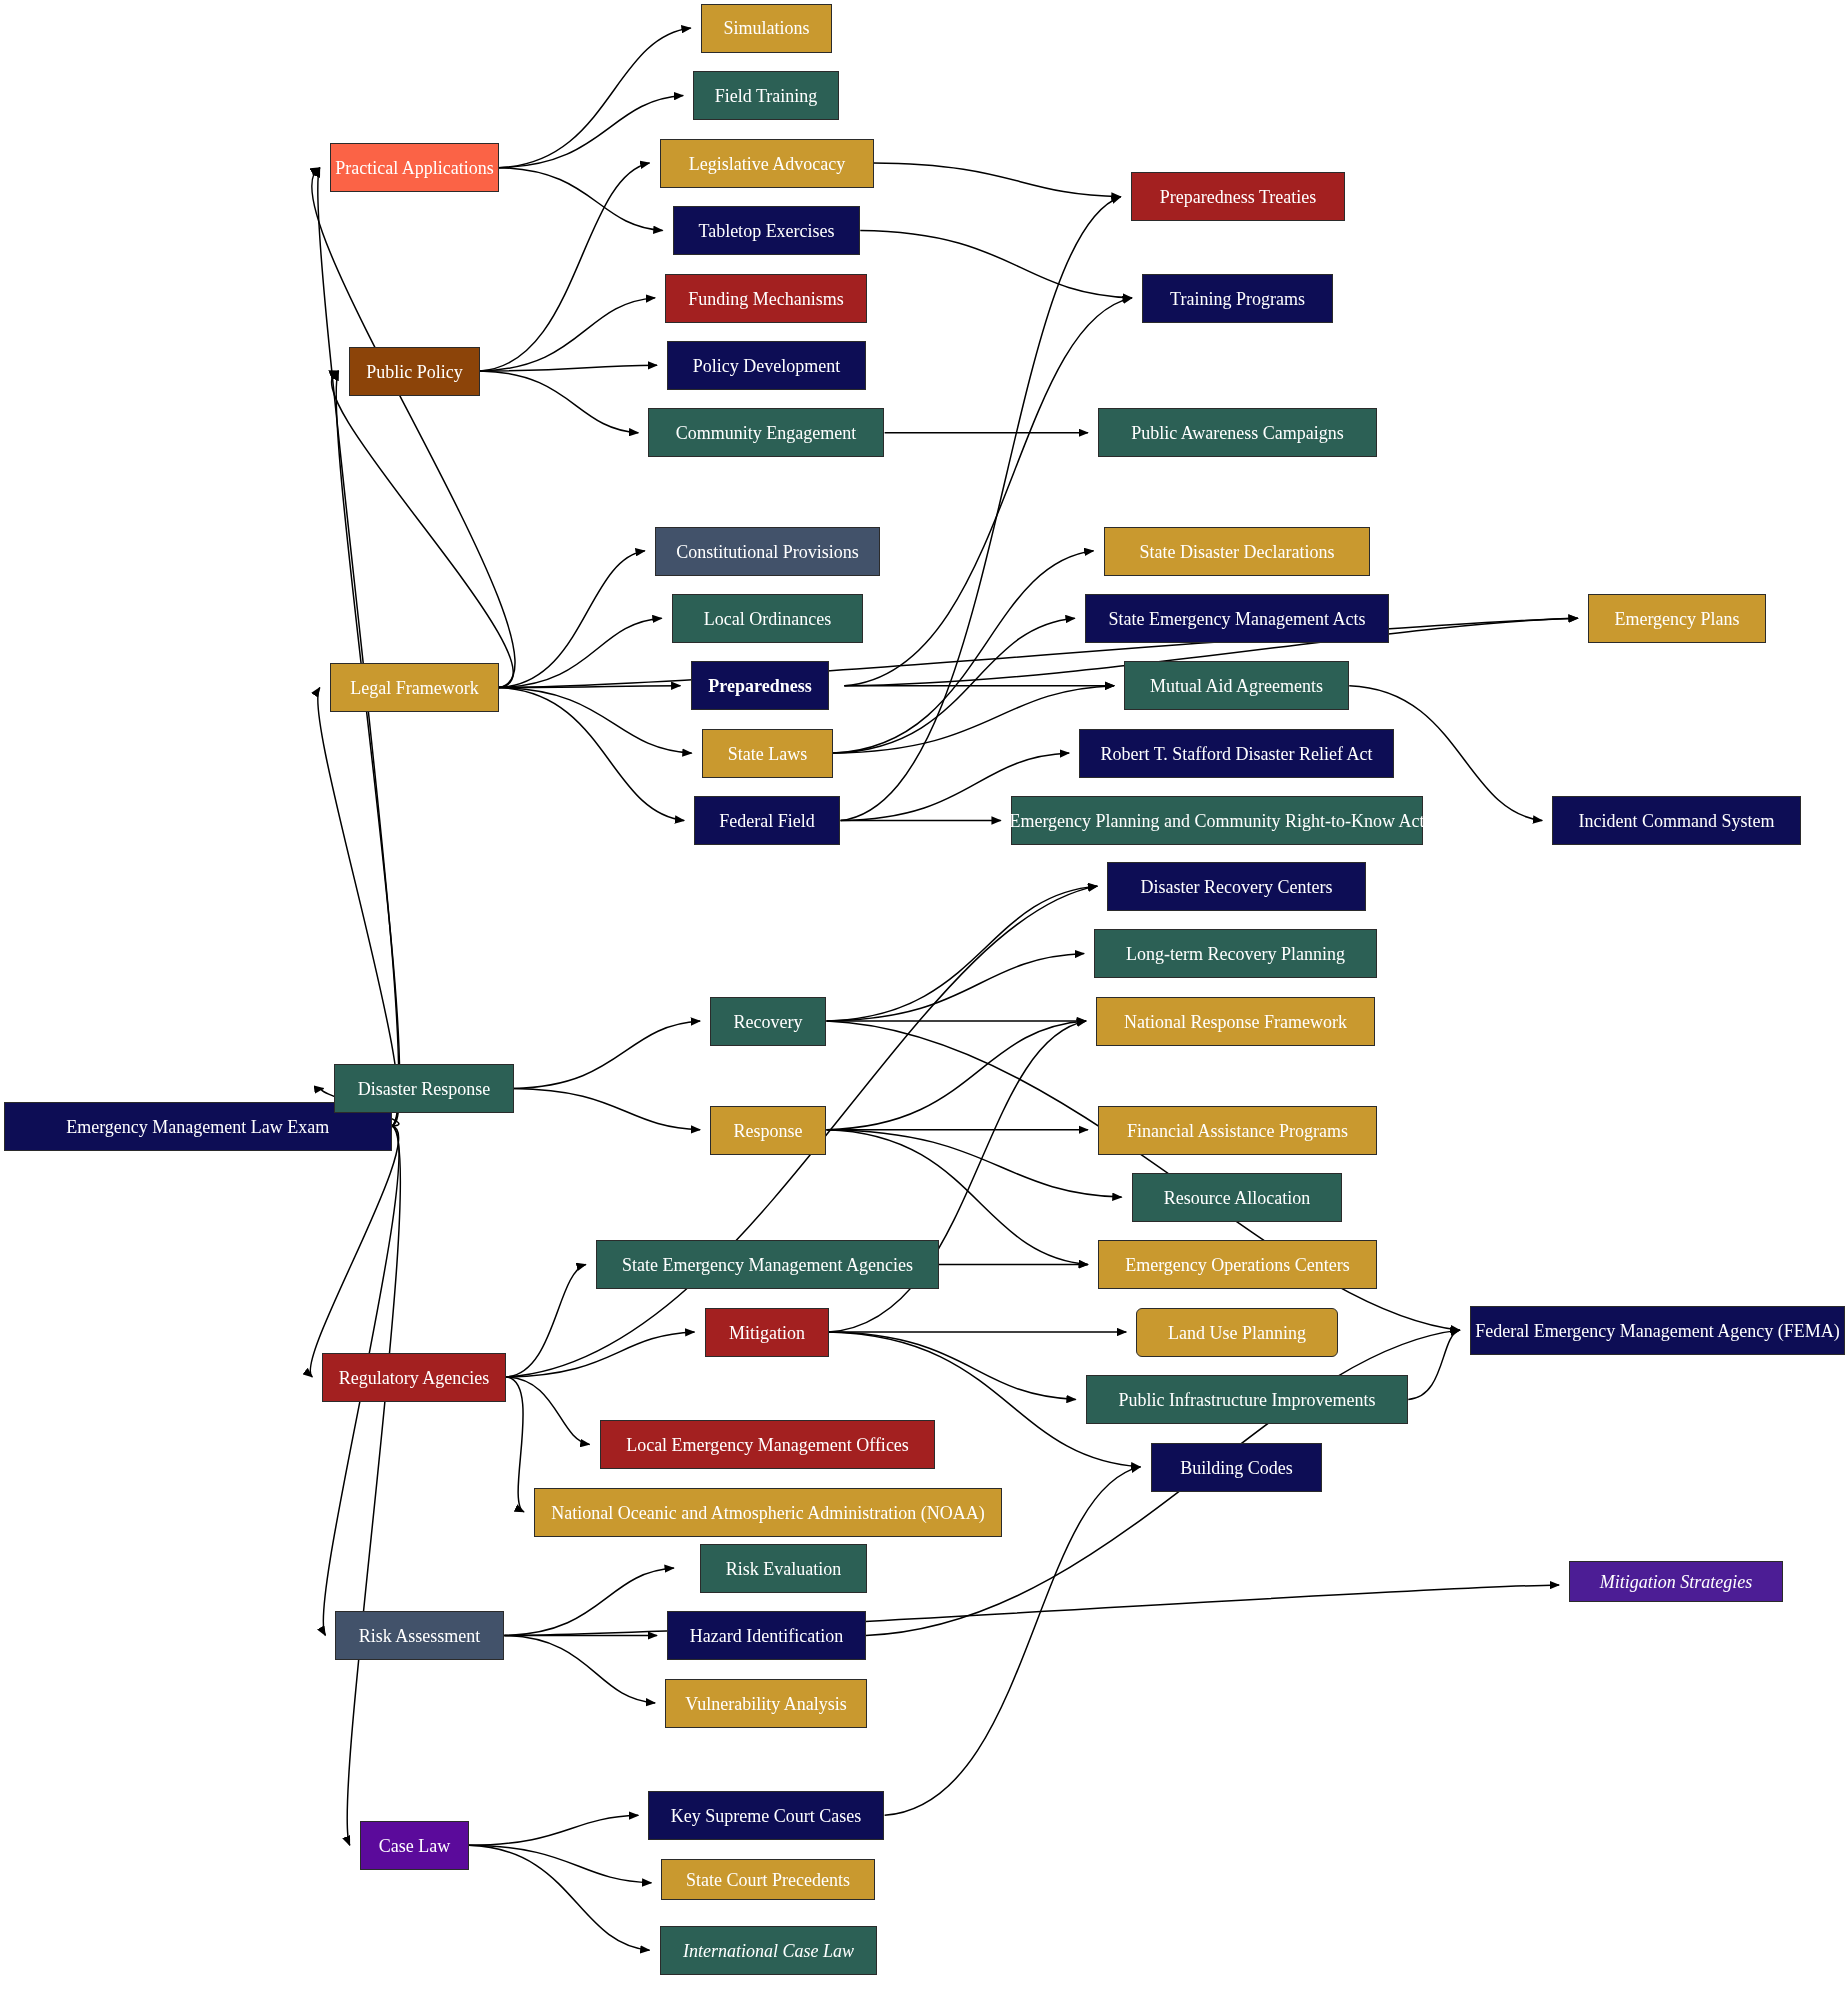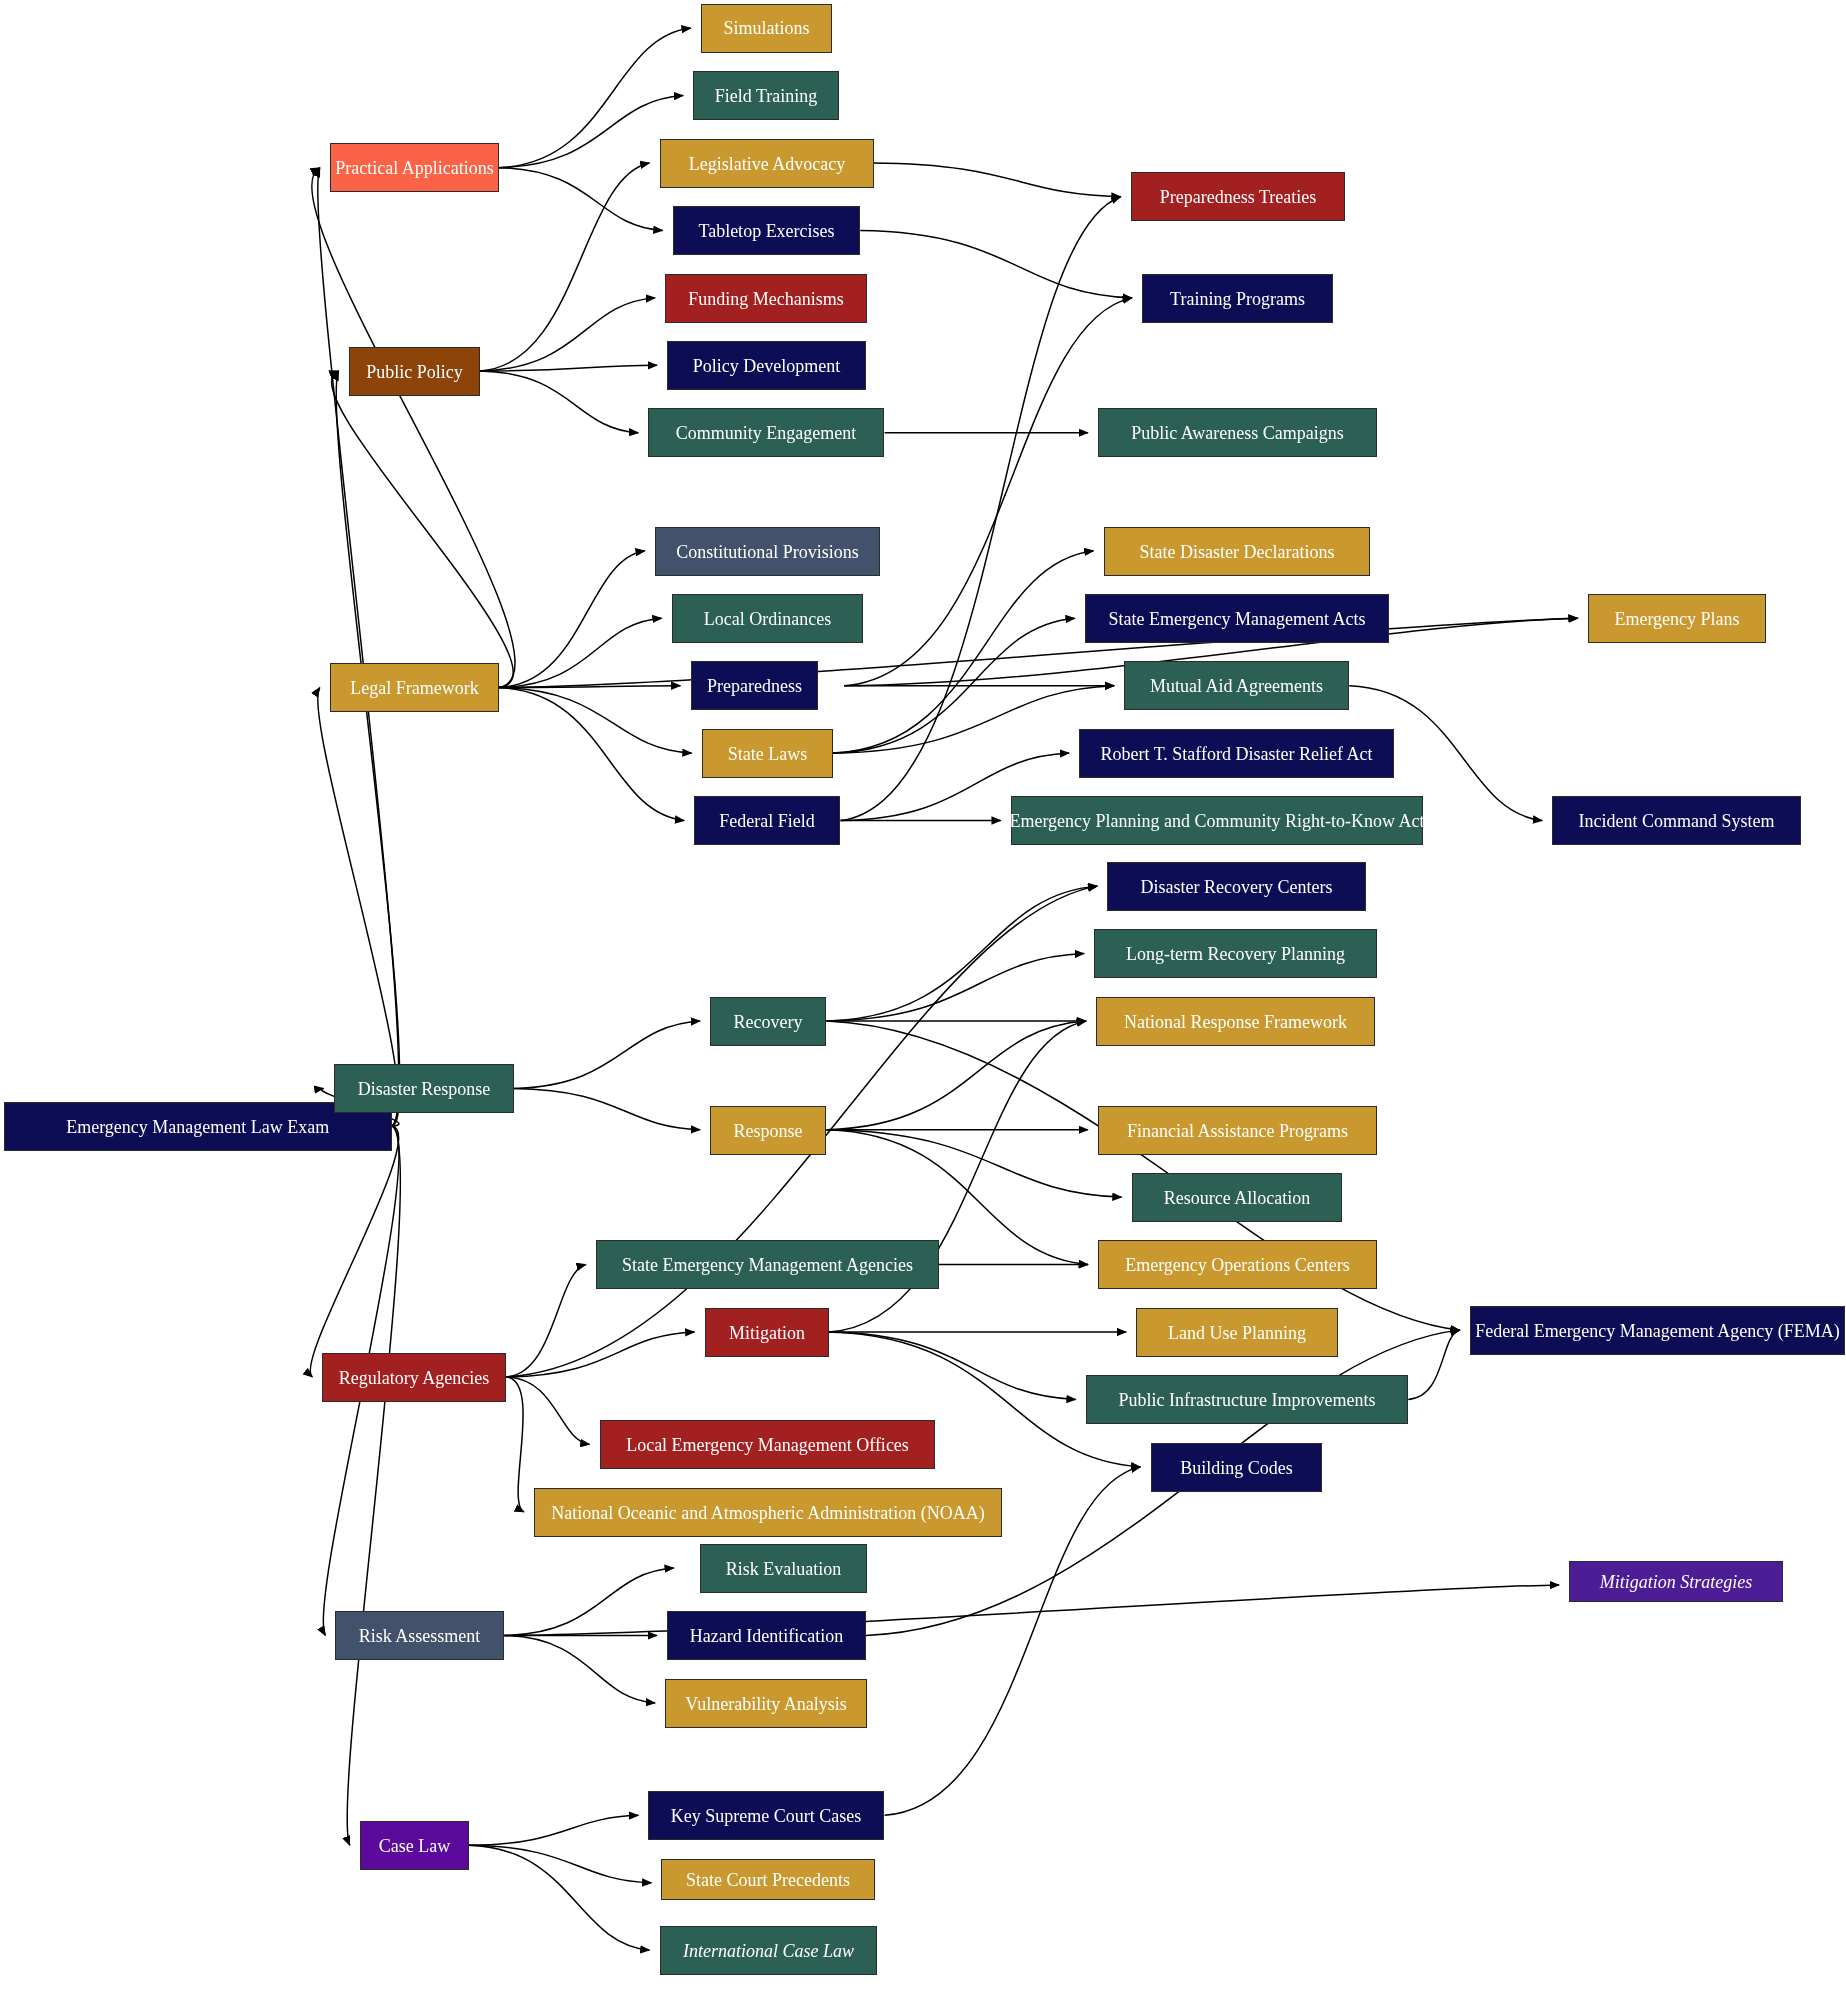--- a/index.html
+++ b/index.html
@@ -108,21 +108,21 @@
       <div class="node" style="left: 349px; top: 347px; width: 131px; height: 49px; background: rgb(140, 68, 9);">Public Policy</div>
       <div class="node" style="left: 665px; top: 274px; width: 202px; height: 49px; background: rgb(163, 32, 32);">Funding Mechanisms</div>
       <div class="node" style="left: 667px; top: 341px; width: 199px; height: 49px; background: rgb(13, 13, 85);">Policy Development</div>
       <div class="node" style="left: 648px; top: 408px; width: 236px; height: 49px; background: rgb(44, 96, 85);">Community Engagement</div>
       <div class="node" style="left: 1131px; top: 172px; width: 214px; height: 49px; background: rgb(163, 32, 32);">Preparedness Treaties</div>
       <div class="node" style="left: 1142px; top: 274px; width: 191px; height: 49px; background: rgb(13, 13, 85);">Training Programs</div>
       <div class="node" style="left: 1098px; top: 408px; width: 279px; height: 49px; background: rgb(44, 96, 85);">Public Awareness Campaigns</div>
       <div class="node" style="left: 330px; top: 663px; width: 169px; height: 49px; background: rgb(201, 153, 47);">Legal Framework</div>
       <div class="node" style="left: 655px; top: 527px; width: 225px; height: 49px; background: rgb(66, 82, 106);">Constitutional Provisions</div>
       <div class="node" style="left: 672px; top: 594px; width: 191px; height: 49px; background: rgb(44, 96, 85);">Local Ordinances</div>
-      <div class="node" style="left: 691px; top: 661px; width: 127px; height: 49px; background: rgb(13, 13, 85);">Preparedness</div>
+      <div class="node" style="left: 691px; top: 661px; width: 138px; height: 49px; background: rgb(13, 13, 85); font-weight: bold;">Preparedness</div>
       <div class="node" style="left: 702px; top: 729px; width: 131px; height: 49px; background: rgb(201, 153, 47);">State Laws</div>
       <div class="node" style="left: 694px; top: 796px; width: 146px; height: 49px; background: rgb(13, 13, 85);">Federal Field</div>
       <div class="node" style="left: 1104px; top: 527px; width: 266px; height: 49px; background: rgb(201, 153, 47);">State Disaster Declarations</div>
       <div class="node" style="left: 1085px; top: 594px; width: 304px; height: 49px; background: rgb(13, 13, 85);">State Emergency Management Acts</div>
       <div class="node" style="left: 1124px; top: 661px; width: 225px; height: 49px; background: rgb(44, 96, 85);">Mutual Aid Agreements</div>
       <div class="node" style="left: 1079px; top: 729px; width: 315px; height: 49px; background: rgb(13, 13, 85);">Robert T. Stafford Disaster Relief Act</div>
       <div class="node" style="left: 1011px; top: 796px; width: 412px; height: 49px; background: rgb(44, 96, 85);">Emergency Planning and Community Right-to-Know Act</div>
       <div class="node" style="left: 1588px; top: 594px; width: 178px; height: 49px; background: rgb(201, 153, 47);">Emergency Plans</div>
       <div class="node" style="left: 1552px; top: 796px; width: 249px; height: 49px; background: rgb(13, 13, 85);">Incident Command System</div>
       <div class="node" style="left: 334px; top: 1064px; width: 180px; height: 49px; background: rgb(44, 96, 85);">Disaster Response</div>
@@ -130,21 +130,21 @@
       <div class="node" style="left: 710px; top: 1106px; width: 116px; height: 49px; background: rgb(201, 153, 47);">Response</div>
       <div class="node" style="left: 1107px; top: 862px; width: 259px; height: 49px; background: rgb(13, 13, 85);">Disaster Recovery Centers</div>
       <div class="node" style="left: 1094px; top: 929px; width: 283px; height: 49px; background: rgb(44, 96, 85);">Long-term Recovery Planning</div>
       <div class="node" style="left: 1096px; top: 997px; width: 279px; height: 49px; background: rgb(201, 153, 47);">National Response Framework</div>
       <div class="node" style="left: 1098px; top: 1106px; width: 279px; height: 49px; background: rgb(201, 153, 47);">Financial Assistance Programs</div>
       <div class="node" style="left: 1132px; top: 1173px; width: 210px; height: 49px; background: rgb(44, 96, 85);">Resource Allocation</div>
       <div class="node" style="left: 1098px; top: 1240px; width: 279px; height: 49px; background: rgb(201, 153, 47);">Emergency Operations Centers</div>
       <div class="node" style="left: 596px; top: 1240px; width: 343px; height: 49px; background: rgb(44, 96, 85);">State Emergency Management Agencies</div>
       <div class="node" style="left: 322px; top: 1353px; width: 184px; height: 49px; background: rgb(163, 32, 32);">Regulatory Agencies</div>
       <div class="node" style="left: 705px; top: 1308px; width: 124px; height: 49px; background: rgb(163, 32, 32);">Mitigation</div>
-      <div class="node" style="left: 1136px; top: 1308px; width: 202px; height: 49px; background: rgb(201, 153, 47);">Land Use Planning</div>
+      <div class="node" style="left: 1136px; top: 1308px; width: 202px; height: 49px; background: rgb(201, 153, 47); border-radius: 6px;">Land Use Planning</div>
       <div class="node" style="left: 1086px; top: 1375px; width: 322px; height: 49px; background: rgb(44, 96, 85);">Public Infrastructure Improvements</div>
       <div class="node" style="left: 600px; top: 1420px; width: 335px; height: 49px; background: rgb(163, 32, 32);">Local Emergency Management Offices</div>
       <div class="node" style="left: 1151px; top: 1443px; width: 171px; height: 49px; background: rgb(13, 13, 85);">Building Codes</div>
       <div class="node" style="left: 534px; top: 1488px; width: 468px; height: 49px; background: rgb(201, 153, 47);">National Oceanic and Atmospheric Administration (NOAA)</div>
       <div class="node" style="left: 1470px; top: 1306px; width: 375px; height: 49px; background: rgb(13, 13, 85);">Federal Emergency Management Agency (FEMA)</div>
       <div class="node" style="left: 1569px; top: 1561px; width: 214px; height: 41px; background: #4c1d95; font-style: italic;">Mitigation Strategies</div>
       <div class="node" style="left: 335px; top: 1611px; width: 169px; height: 49px; background: rgb(66, 82, 106);">Risk Assessment</div>
       <div class="node" style="left: 700px; top: 1544px; width: 167px; height: 49px; background: rgb(44, 96, 85);">Risk Evaluation</div>
       <div class="node" style="left: 667px; top: 1611px; width: 199px; height: 49px; background: rgb(13, 13, 85);">Hazard Identification</div>
       <div class="node" style="left: 665px; top: 1679px; width: 202px; height: 49px; background: rgb(201, 153, 47);">Vulnerability Analysis</div>

